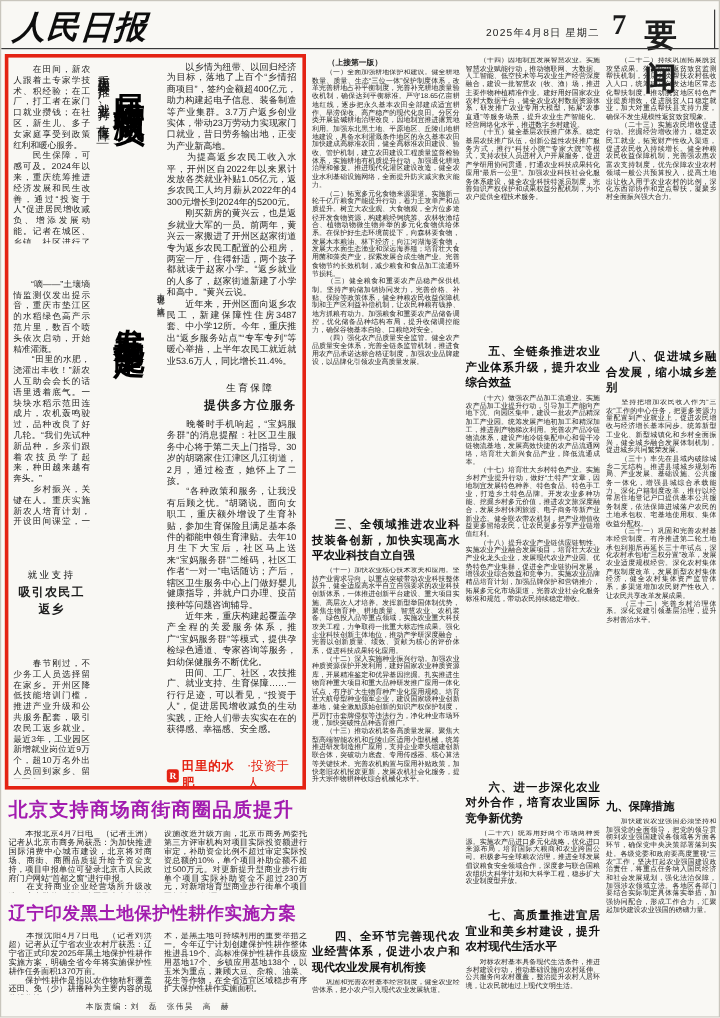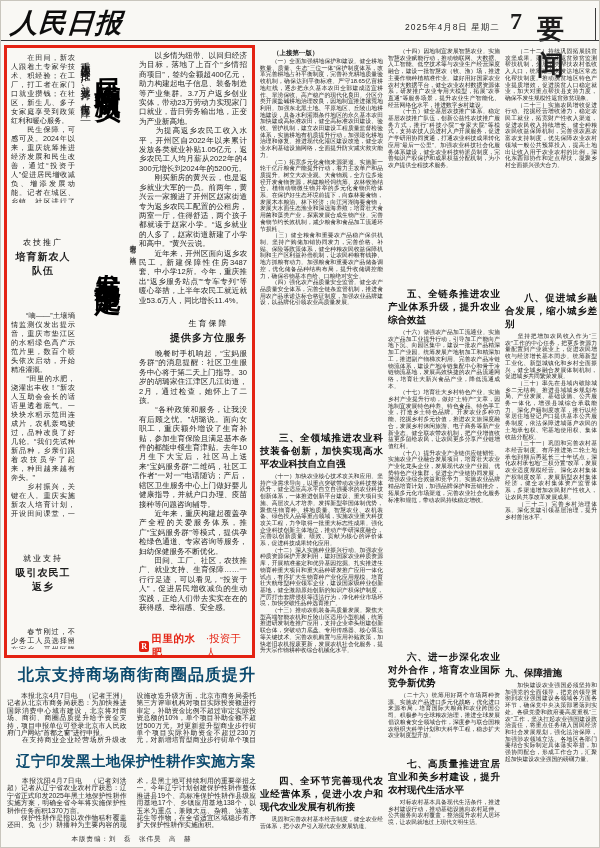--- a/index.html
+++ b/index.html
@@ -58,22 +58,22 @@
   .badge .b2 { color:#e42313; font-size:10.5px; font-family:"Liberation Serif", serif; }
 
   
   .dcol { position:absolute; top:47px; height:790px; display:flex; flex-direction:column; }
   #dcol3 { left:259px; width:123px; }
   #dcol4 { left:387px; width:112px; }
   #dcol5 { left:504px; width:92px; }
 
   
   .blblock { position:absolute; left:6px; top:660px; width:249px; }
-  .bhead { text-align:right; font-family:"Liberation Serif", serif; font-weight:bold;
-           color:#0c4a6e; }
+  .bhead { text-align:left; font-family:"Liberation Serif", serif; font-weight:bold;
+           color:#a21caf; }
   .bhead.bj { font-size:16px; letter-spacing:1px; margin:4px 0 6px; }
   .bhead.ln { font-size:14.5px; letter-spacing:0.5px; margin:8px 0 6px; }
   .bcols { display:flex; gap:10px; }
   .bcols .txt { flex:1; font-size:6.8px; line-height:7.4px; height:52px; }
   .credits { text-align:center; font-size:6.5px; color:#333; margin-top:6px; letter-spacing:1px; }
 </style>
 </head>
 <body>
 
 <div class="page">
@@ -83,24 +83,20 @@
   <div class="pnum">7</div>
   <div class="sect">要闻</div>
   <div class="hrule"></div>
   <div class="hbracket"></div>
 
   <div class="redbox"></div>
 
   <div class="fcol1">
     <div class="txt fbody" style="height:150px">　　在田间，新农人跟着土专家学技术、积经验；在工厂，打工者在家门口就业攒钱；在社区，新生儿、多子女家庭享受到政策红利和暖心服务。
 　　民生保障，可感可及。2024年以来，重庆统筹推进经济发展和民生改善，通过“投资于人”促进居民增收减负、增添发展动能。记者在城区、乡镇、社区进行了探访。</div>
-    <div class="fsub">
-      <span class="lab">农技推广</span>
-      <span class="tit">培育新农人队伍</span>
-    </div>
     <div class="txt fbody" style="height:208px">　　“嘀——”土壤墒情监测仪发出提示音，重庆市垫江区的水稻绿色高产示范片里，数百个喷头依次启动，开始精准灌溉。
 　　“田里的水肥，浇灌出丰收！”新农人互助会会长的话语里透着底气。一块块水稻示范田连成片，农机轰鸣驶过，品种改良了好几轮。“我们先试种新品种，乡亲们跟着农技员学了起来，种田越来越有奔头。”
 　　乡村振兴，关键在人。重庆实施新农人培育计划，开设田间课堂，一批“土专家”“田秀才”可感可及，成为带动增收的生力军。</div>
     <div class="fsub">
       <span class="lab">就业支持</span>
       <span class="tit">吸引农民工返乡</span>
     </div>
     <div class="txt fbody" style="flex:1">　　春节刚过，不少务工人员选择留在家乡。开州区降低技能培训门槛，推进产业升级和公共服务配套，吸引农民工返乡就业。最近3年，工业园区新增就业岗位近9万个，超10万名外出人员回到家乡、留了下来。
 　　开州区就业和人才中心主任王才根说，开州区以人力资源回流带动资金回流、项目回迁，昔日劳务输出大县正变成返乡创业热土。</div>
   </div>

